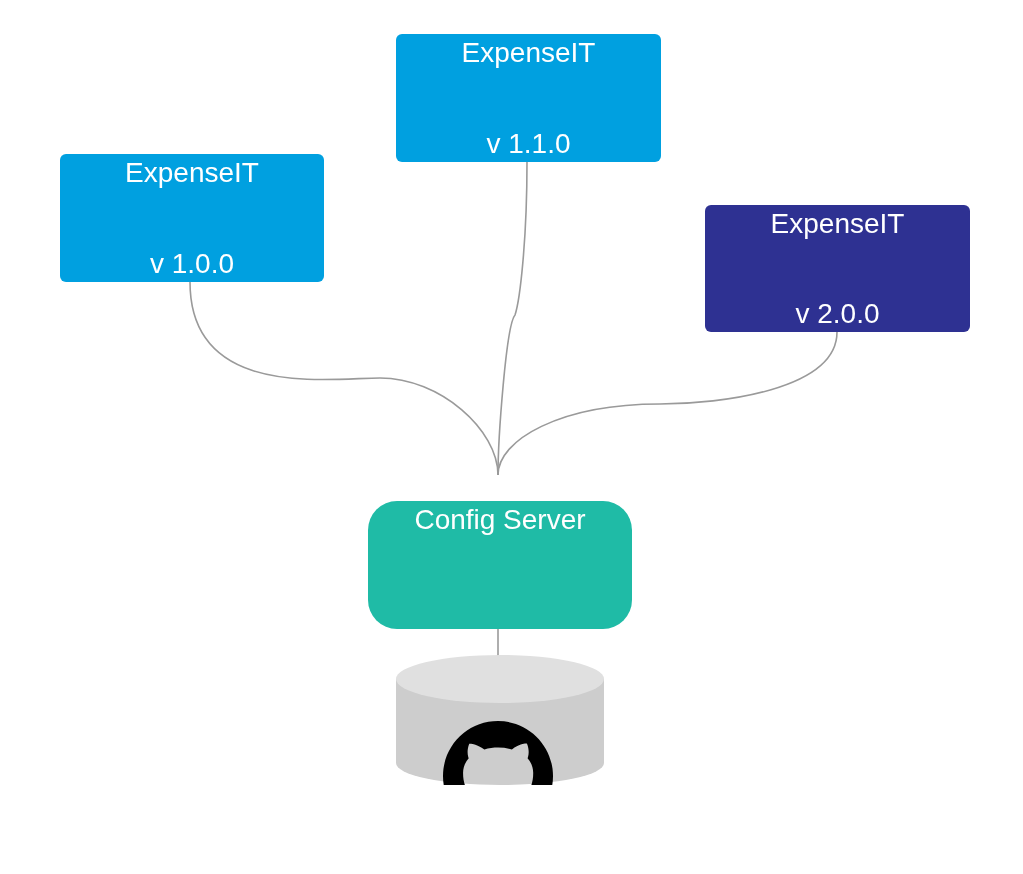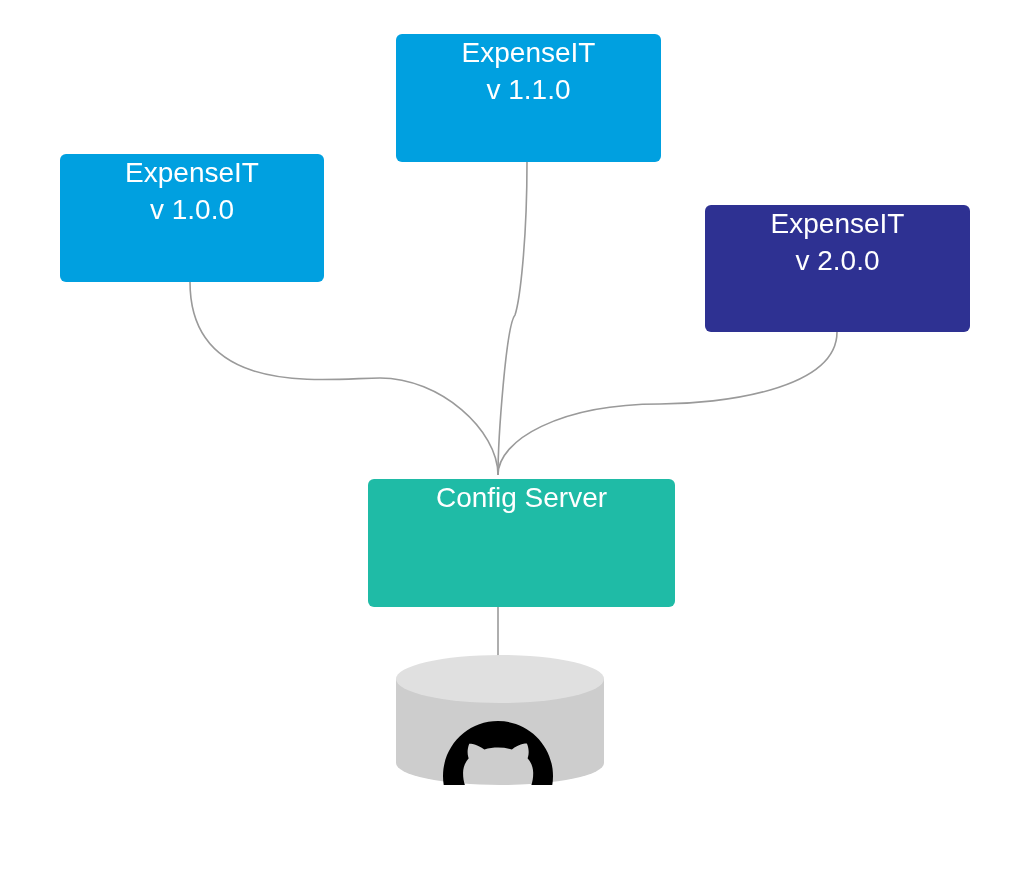--- a/index.html
+++ b/index.html
@@ -1,25 +1,25 @@
 <!DOCTYPE html>
 <html><head>
 <meta charset="utf-8">
 <style>
   html, body { margin:0; padding:0; background:#ffffff; }
   body { width:1023px; height:874px; position:relative; overflow:hidden;
          font-family:"Liberation Sans", sans-serif; }
   svg.links { position:absolute; left:0; top:0; width:1023px; height:874px; }
   .node { position:absolute; border-radius:6px; color:#ffffff; display:flex;
-          flex-direction:column; align-items:center; justify-content:flex-start;
+          flex-direction:column; align-items:center; justify-content:space-between;
           font-size:28px; line-height:37px; text-align:center; }
   #n1 { left:60px; top:154px; width:264px; height:128px; background:#00a0e0; }
   #n2 { left:396px; top:34px; width:265px; height:128px; background:#00a0e0; }
   #n3 { left:705px; top:205px; width:265px; height:127px; background:#2e3192; }
-  #n4 { left:368px; top:479px; width:307px; height:128px; background:#1fbba6; }
+  #n4 { left:368px; top:501px; width:264px; height:128px; background:#1fbba6;border-radius:29px; }
   .db { position:absolute; left:396px; top:653px; width:208px; height:132px; }
 </style>
 </head>
 <body>
 
 <svg class="links">
   <path d="M190,282 C190,400 330,378 380,378 C440,378 498,430 498,475" fill="none" stroke="#9a9a9a" stroke-width="1.6"></path>
   <path d="M527,162 C527,240 520,300 515,315 C506,325 498,440 498,475" fill="none" stroke="#9a9a9a" stroke-width="1.6"></path>
   <path d="M837,332 C837,390 720,404 660,404 C560,404 498,440 498,475" fill="none" stroke="#9a9a9a" stroke-width="1.6"></path>
   <path d="M498,603 L498,660" fill="none" stroke="#9a9a9a" stroke-width="1.6"></path>

